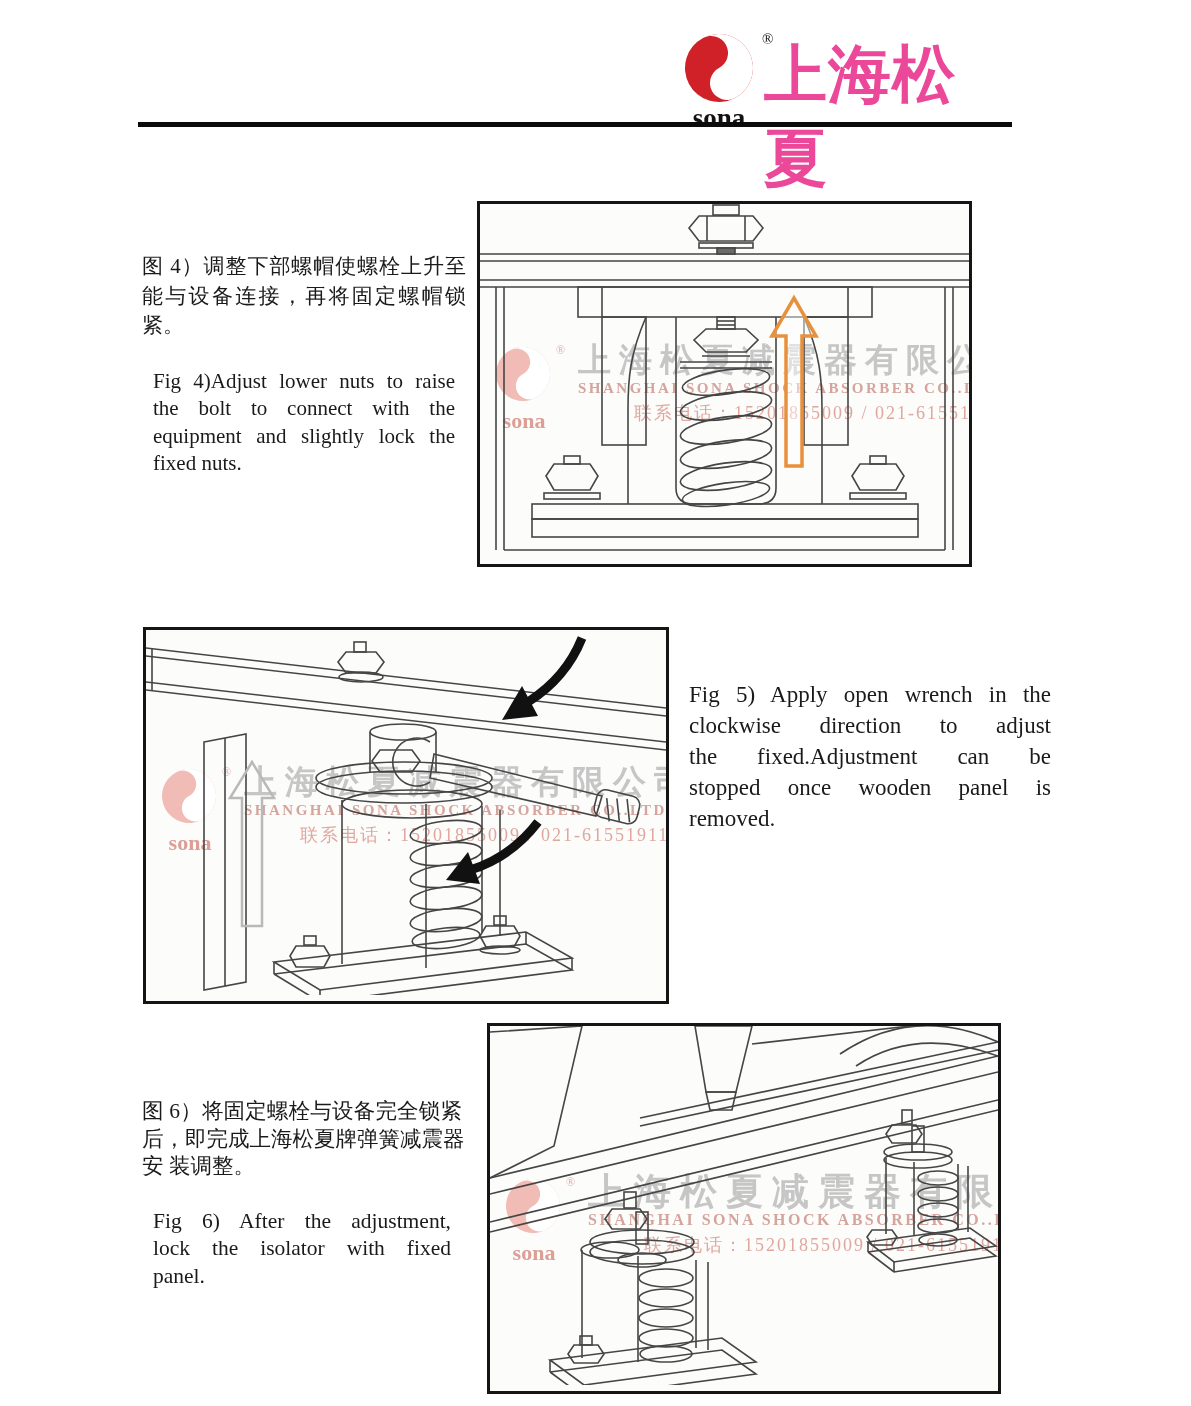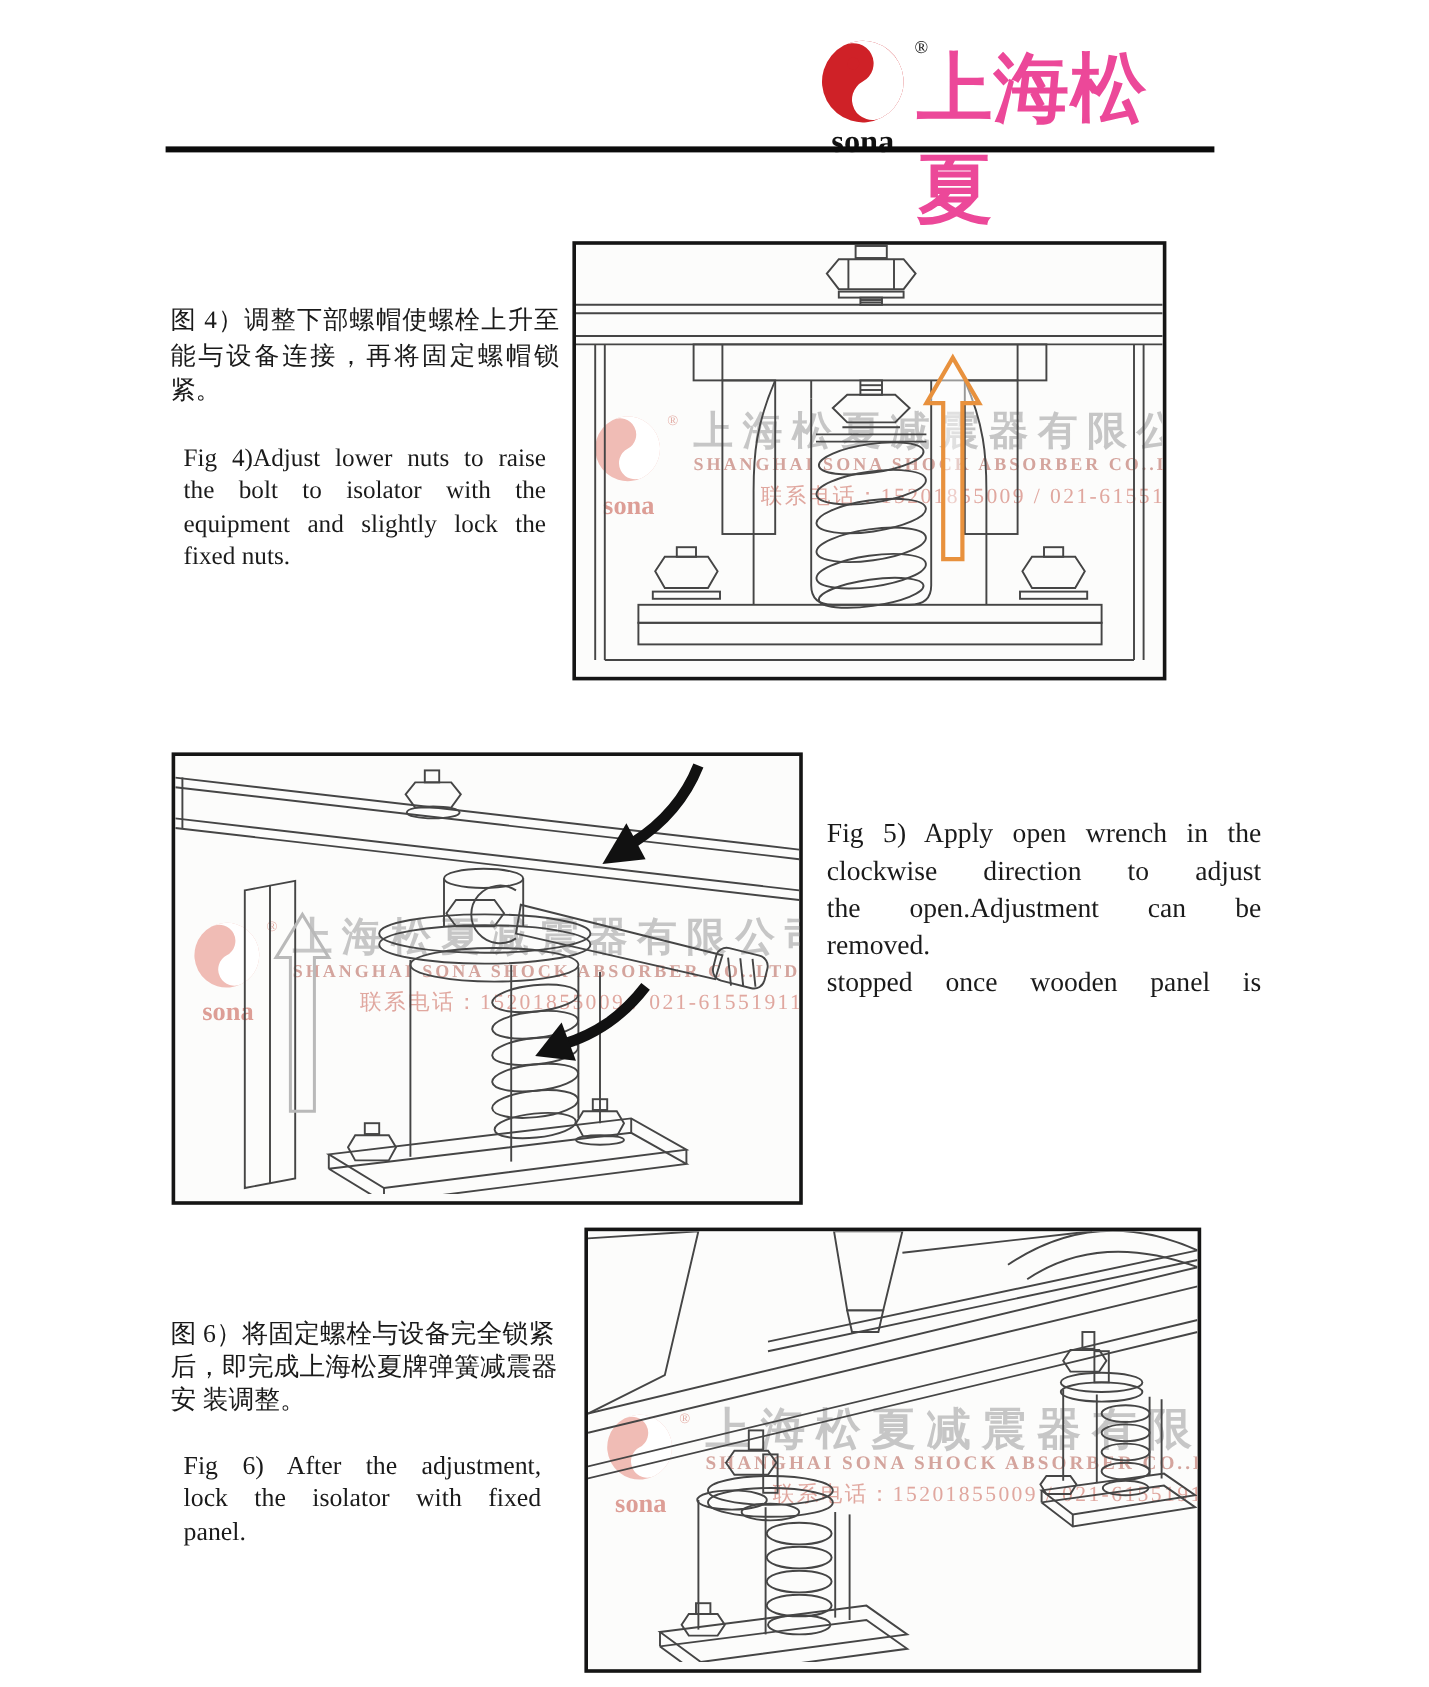--- a/index.html
+++ b/index.html
@@ -65,21 +65,21 @@
   <div class="header-rule"></div>
 
   <div class="cap cap-t1">
     <div class="zh">
       <div class="cap-line">图 4）调整下部螺帽使螺栓上升至</div>
       <div class="cap-line">能与设备连接，再将固定螺帽锁</div>
       <div class="cap-line last">紧。</div>
     </div>
     <div class="en">
       <div class="cap-line">Fig 4)Adjust lower nuts to raise</div>
-      <div class="cap-line">the bolt to isolator with the</div>
+      <div class="cap-line">the bolt to connect with the</div>
       <div class="cap-line">equipment and slightly lock the</div>
       <div class="cap-line last">fixed nuts.</div>
     </div>
   </div>
 
   <div class="fig-box box-f4">
     <div class="wm wm-f4">
       <svg width="78" height="92" viewBox="0 0 78 92">
         <g transform="rotate(-28 33 32)">
           <circle cx="33" cy="32" r="27" fill="#f0bcb5"></circle>
@@ -259,23 +259,23 @@
         <path d="M392,192 C372,218 350,232 324,240" stroke="#111" stroke-width="9" fill="none"></path>
         <polygon points="334,254 300,250 322,222" fill="#111"></polygon>
       </g>
     </svg>
   </div>
 
   <div class="cap cap-t2">
     <div class="en">
       <div class="cap-line">Fig 5) Apply open wrench in the</div>
       <div class="cap-line">clockwise direction to adjust</div>
-      <div class="cap-line">the open.Adjustment can be</div>
+      <div class="cap-line">the fixed.Adjustment can be</div>
+      <div class="cap-line">stopped once wooden panel is</div>
       <div class="cap-line last">removed.</div>
-      <div class="cap-line">stopped once wooden panel is</div>
     </div>
   </div>
 
   <div class="cap cap-t3">
     <div class="zh">
       <div class="cap-line">图 6）将固定螺栓与设备完全锁紧</div>
       <div class="cap-line">后，即完成上海松夏牌弹簧减震器</div>
       <div class="cap-line last">安 装调整。</div>
     </div>
     <div class="en">

